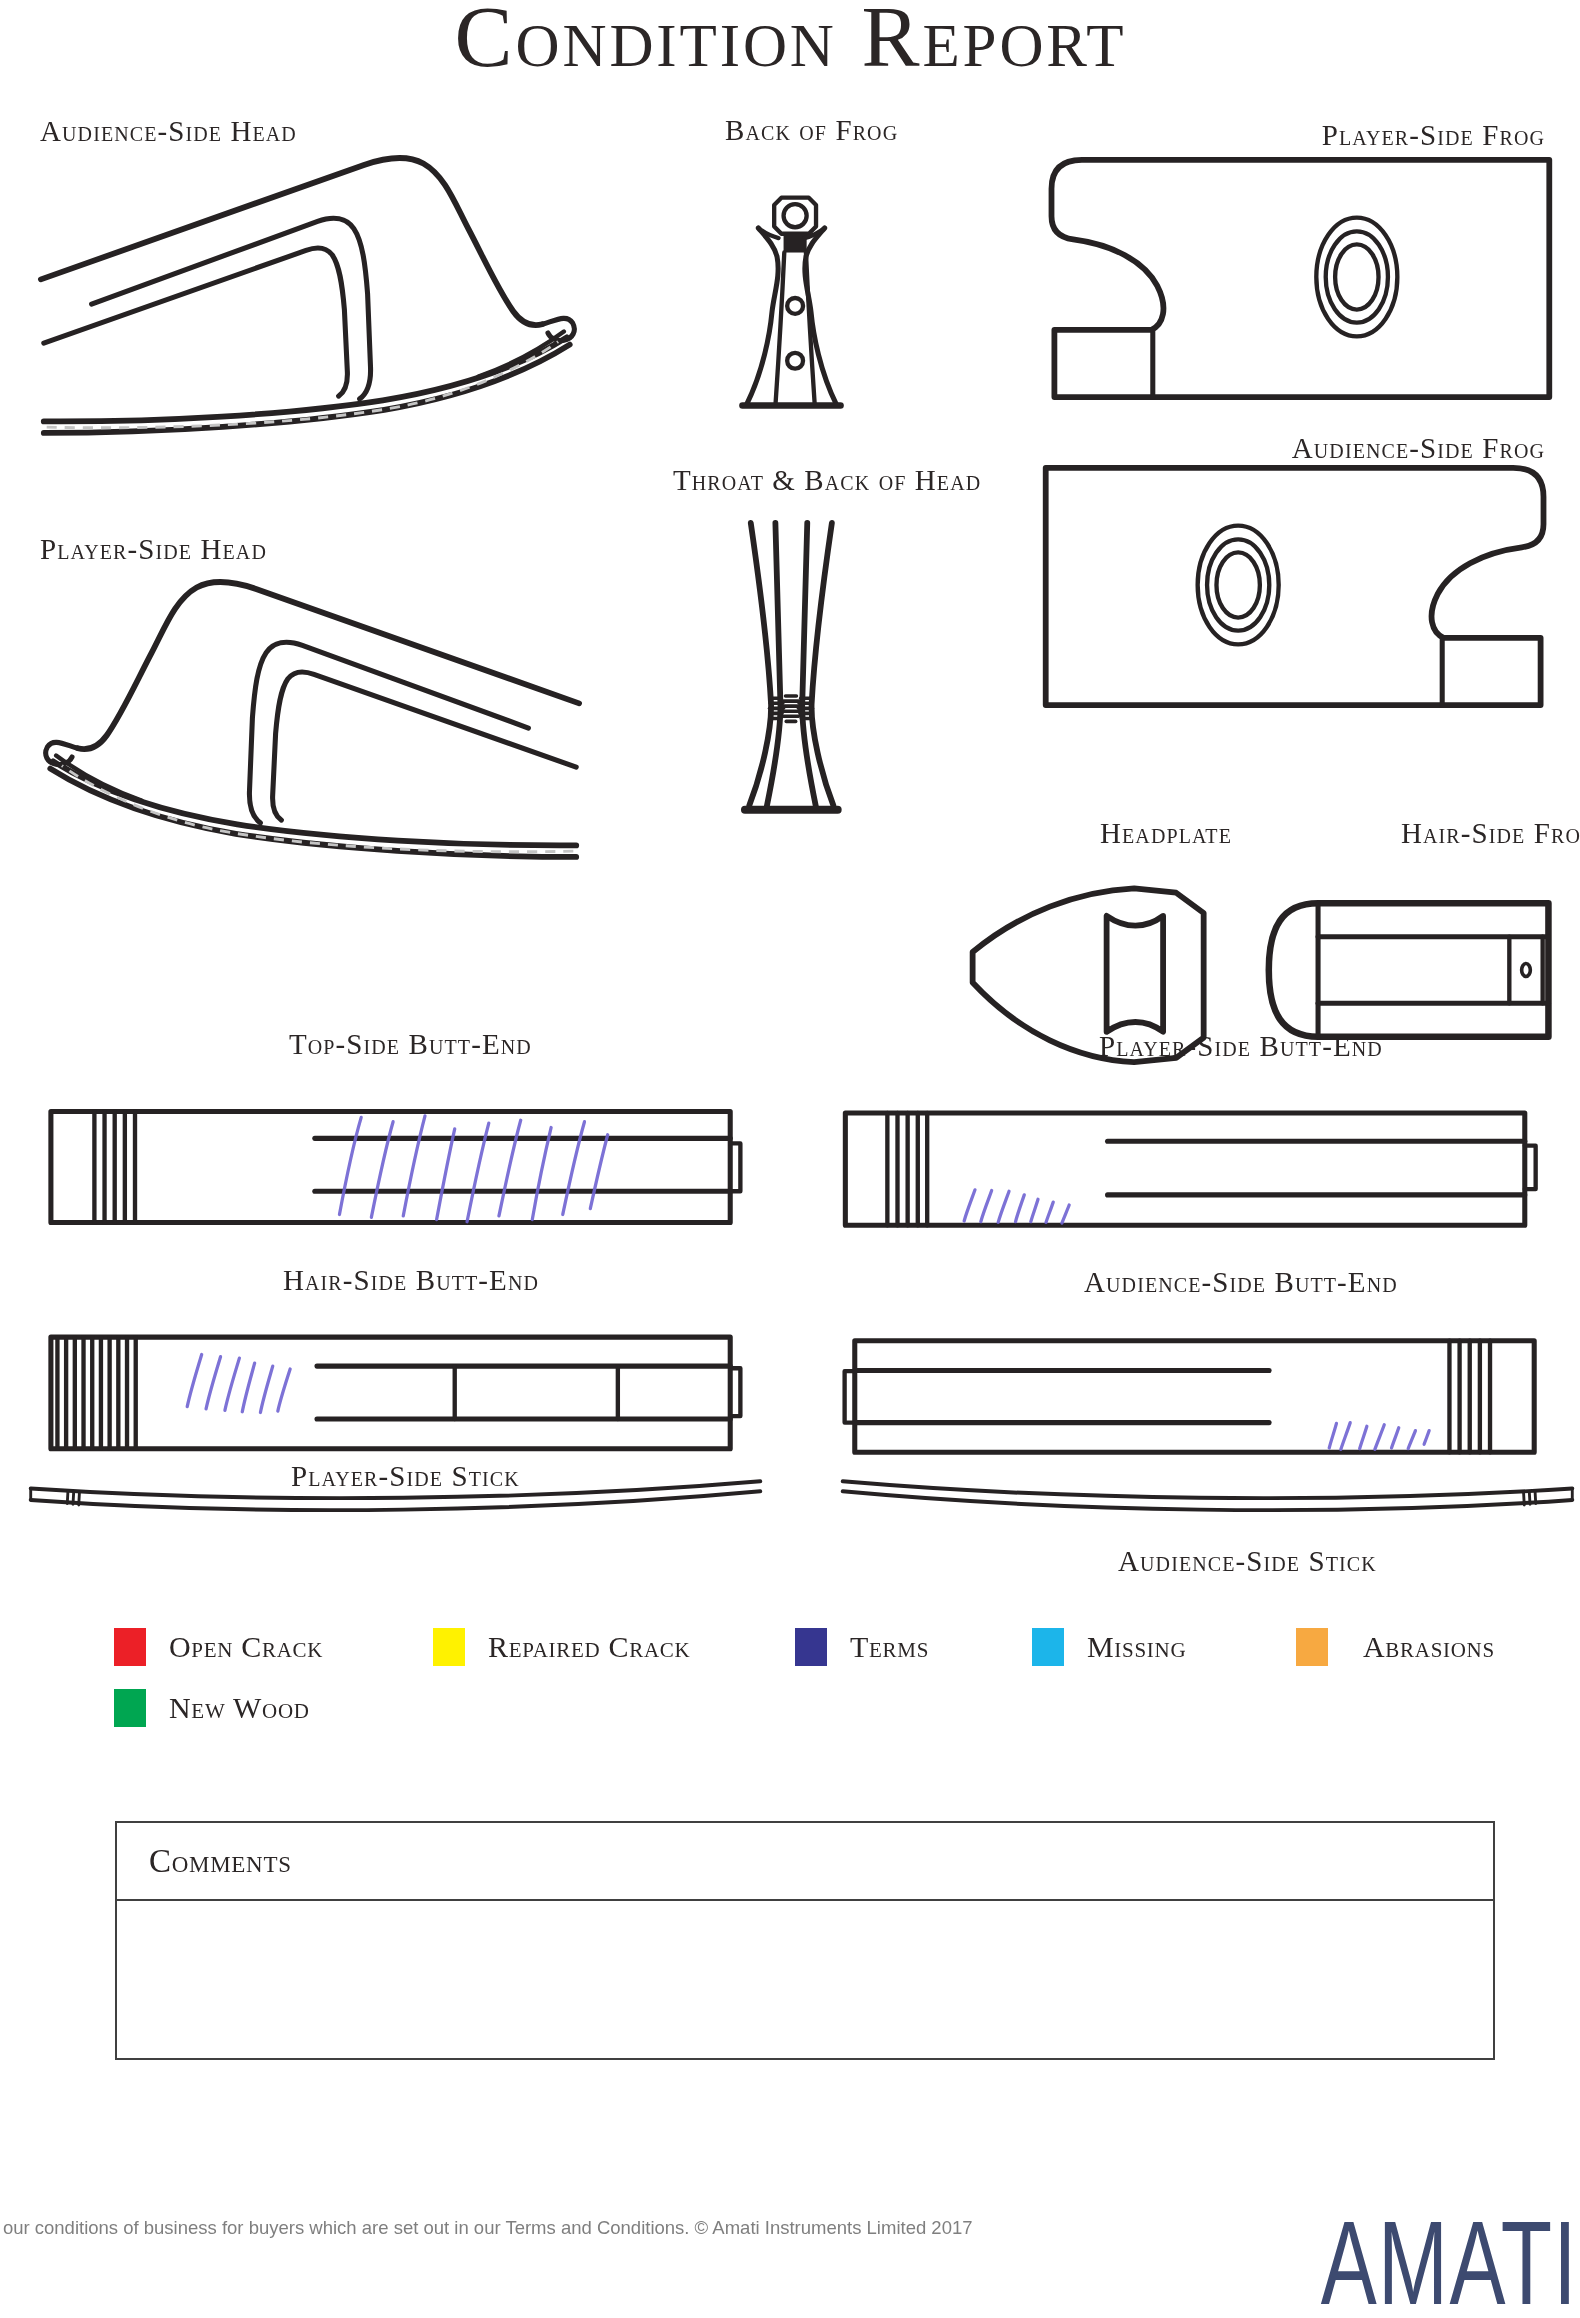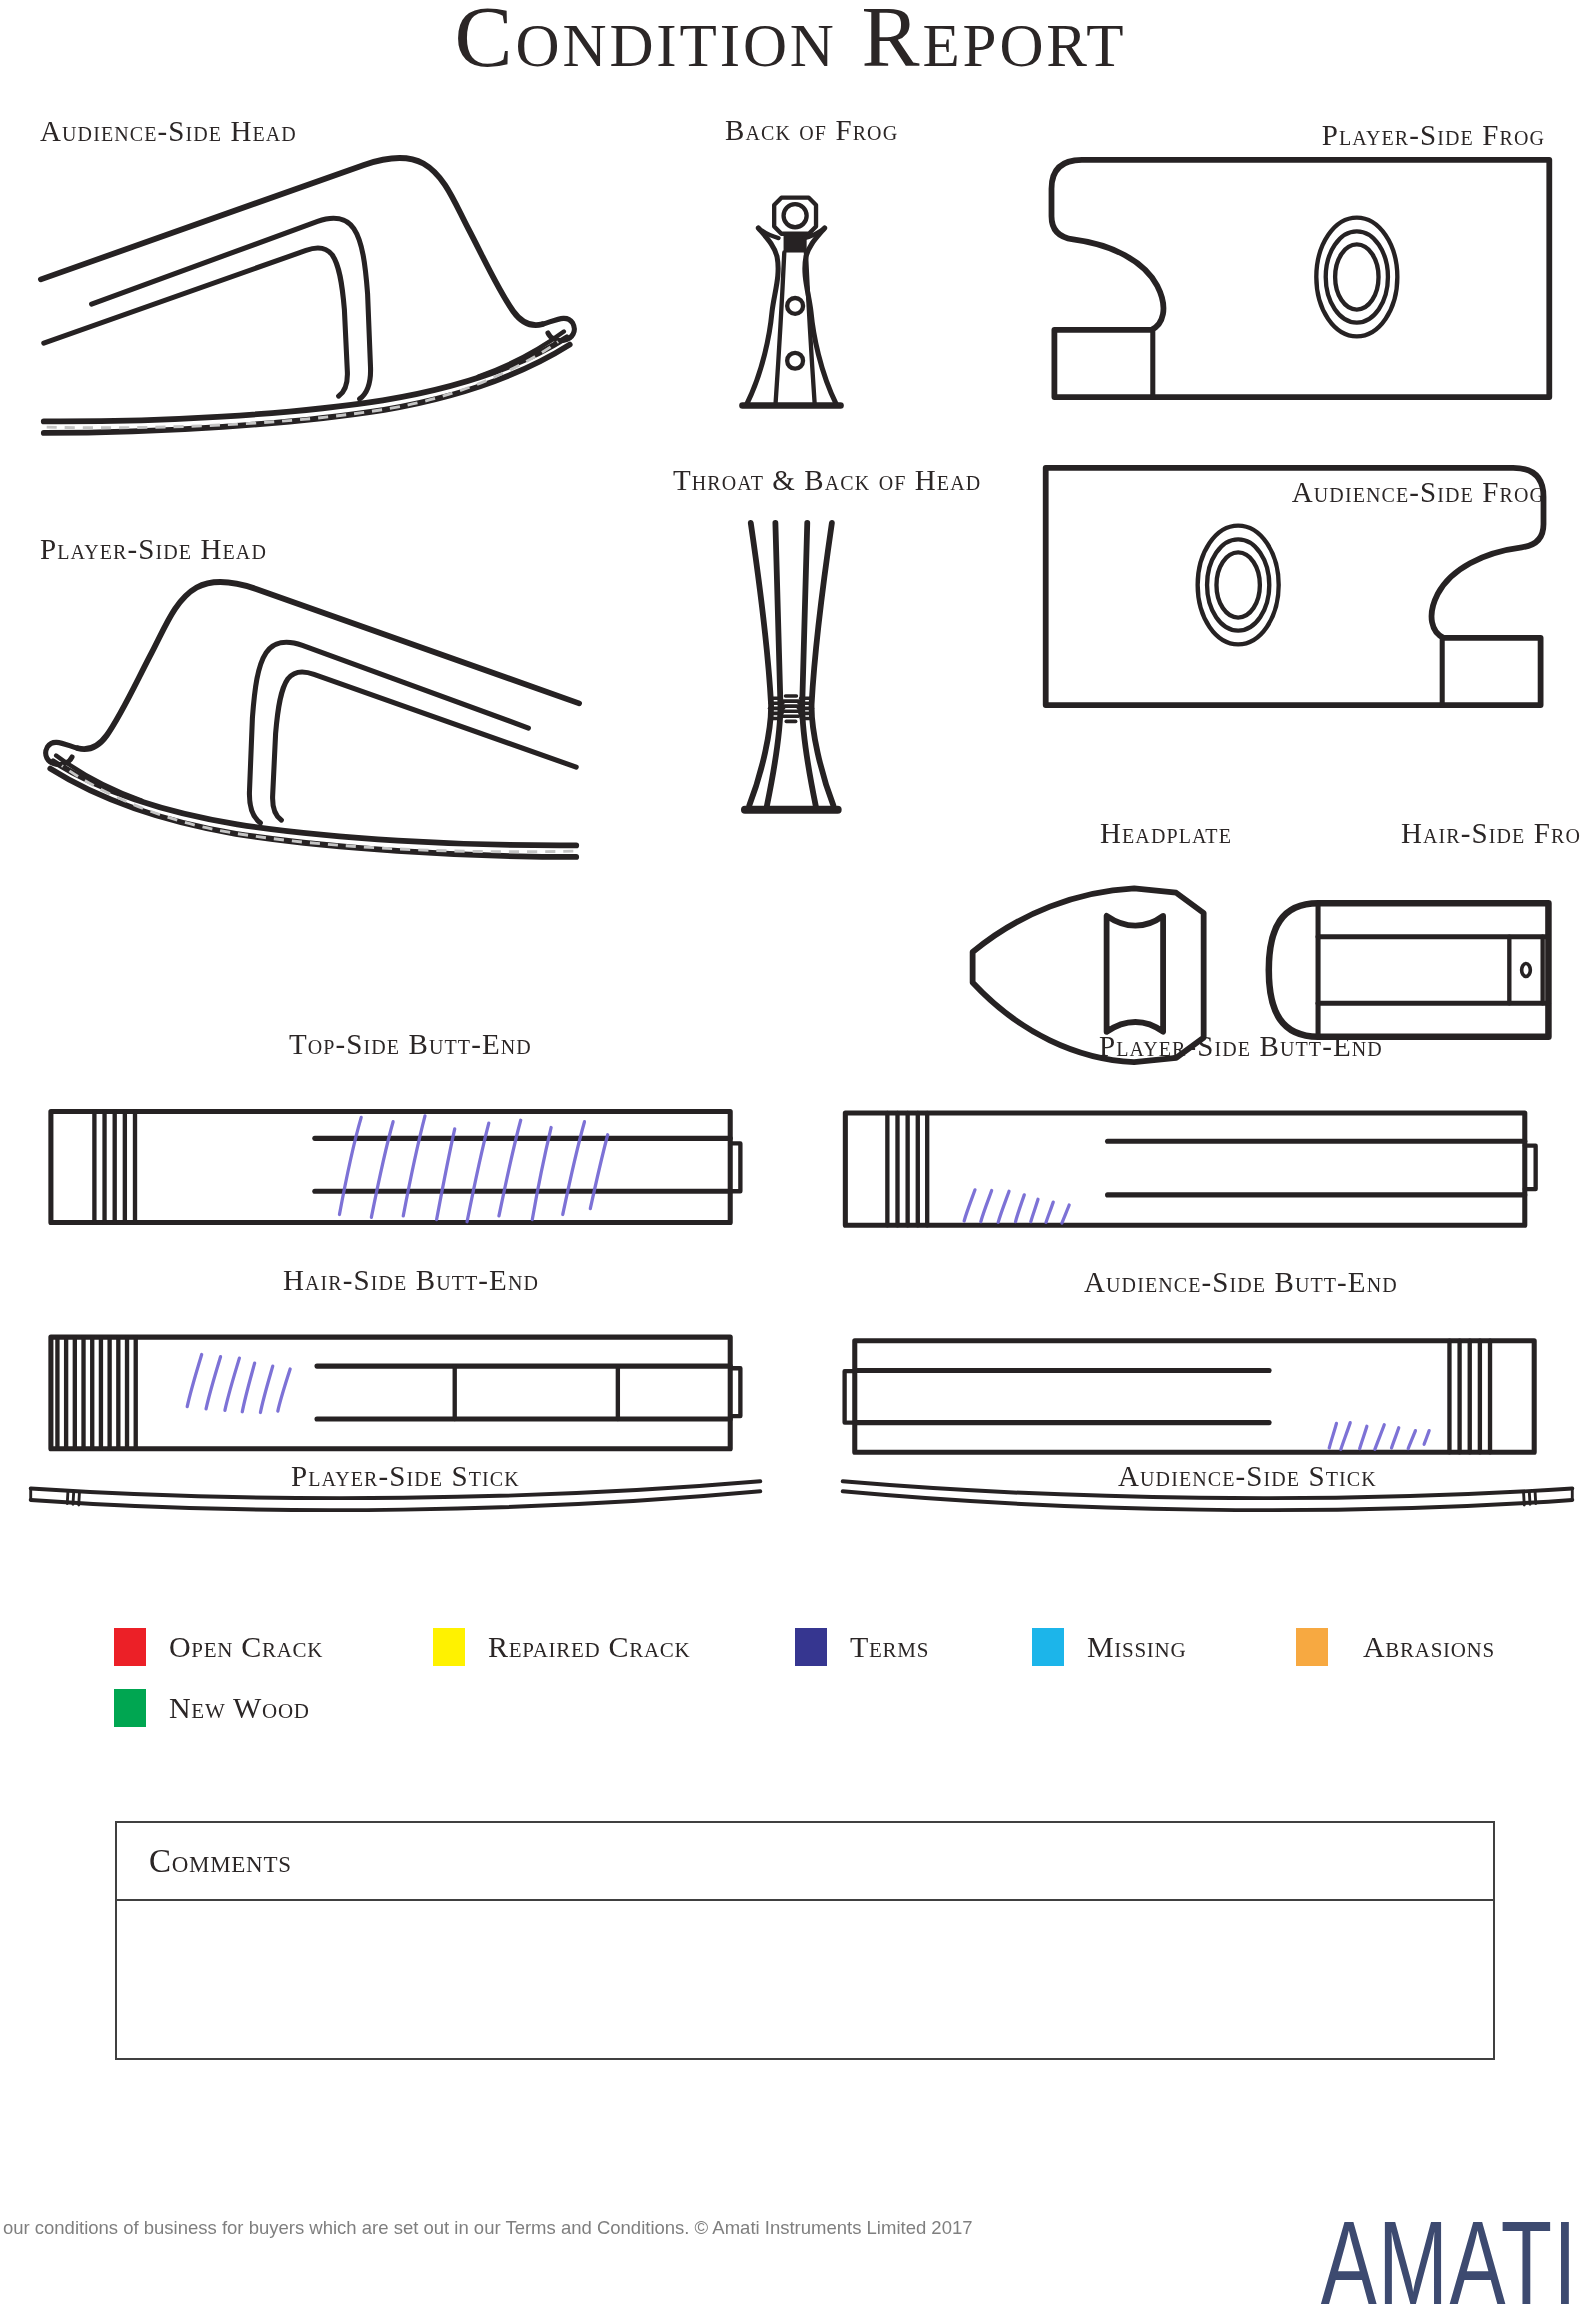--- a/index.html
+++ b/index.html
@@ -31,31 +31,31 @@
 </head>
 <body>
 
 <div id="page">
 
   <div id="title" class="abs">Condition Report</div>
 
   <div class="abs seclabel" style="left:40px;top:116px;">Audience-Side Head</div>
   <div class="abs seclabel" style="left:725px;top:115px;">Back of Frog</div>
   <div class="abs seclabel" style="right:36px;top:120px;">Player-Side Frog</div>
-  <div class="abs seclabel" style="right:36px;top:433px;margin-top:44px;">Audience-Side Frog</div>
+  <div class="abs seclabel" style="right:36px;top:433px;">Audience-Side Frog</div>
   <div class="abs seclabel" style="left:40px;top:534px;">Player-Side Head</div>
   <div class="abs seclabel" style="left:673px;top:465px;">Throat &amp; Back of Head</div>
   <div class="abs seclabel" style="left:1100px;top:818px;">Headplate</div>
   <div class="abs seclabel" style="left:1401px;top:818px;">Hair-Side Frog</div>
   <div class="abs seclabel" style="left:289px;top:1029px;">Top-Side Butt-End</div>
   <div class="abs seclabel" style="left:1099px;top:1031px;">Player-Side Butt-End</div>
   <div class="abs seclabel" style="left:283px;top:1265px;">Hair-Side Butt-End</div>
   <div class="abs seclabel" style="left:1084px;top:1267px;">Audience-Side Butt-End</div>
   <div class="abs seclabel" style="left:291px;top:1461px;">Player-Side Stick</div>
-  <div class="abs seclabel" style="left:1118px;top:1461px;">Audience-Side Stick</div>
+  <div class="abs seclabel" style="left:1118px;top:1546px;">Audience-Side Stick</div>
 
   <svg class="abs" style="left:29px;top:149px;" width="562" height="297" viewBox="0 0 775 410">
     <path class="ink" stroke-width="8" d="M 16,180 L 462,22 C 494,11 522,8 544,20 C 574,37 588,76 606,110 C 628,152 648,196 668,224 C 678,238 692,246 708,242"></path>
     <path class="ink" stroke-width="7" d="M 708,242 C 728,236 742,228 750,240 C 756,251 750,262 738,264 C 728,266 719,261 716,254"></path>
     <path class="ink" stroke-width="8" d="M 742,260 C 672,304 580,332 488,347 C 360,367 180,377 20,376"></path>
     <path class="ink" stroke-width="8" d="M 746,270 C 676,314 584,344 490,360 C 362,380 180,392 20,392"></path>
     <path class="ink" stroke-width="6" d="M 738,252 C 700,280 660,300 620,314"></path>
     <path stroke="#c4c4c4" stroke-width="4" fill="none" stroke-dasharray="14 11" d="M 24,384 C 200,388 400,378 520,354 C 600,338 680,302 730,266"></path>
     <path class="ink" stroke-width="7" d="M 86,214 L 398,100 C 420,92 438,95 448,110 C 460,128 464,160 467,200 L 471,300 C 472,322 467,337 456,345"></path>
     <path class="ink" stroke-width="7" d="M 20,268 L 382,140 C 398,134 410,136 418,146 C 428,160 432,186 435,222 L 439,306 C 440,324 436,335 427,341"></path>

